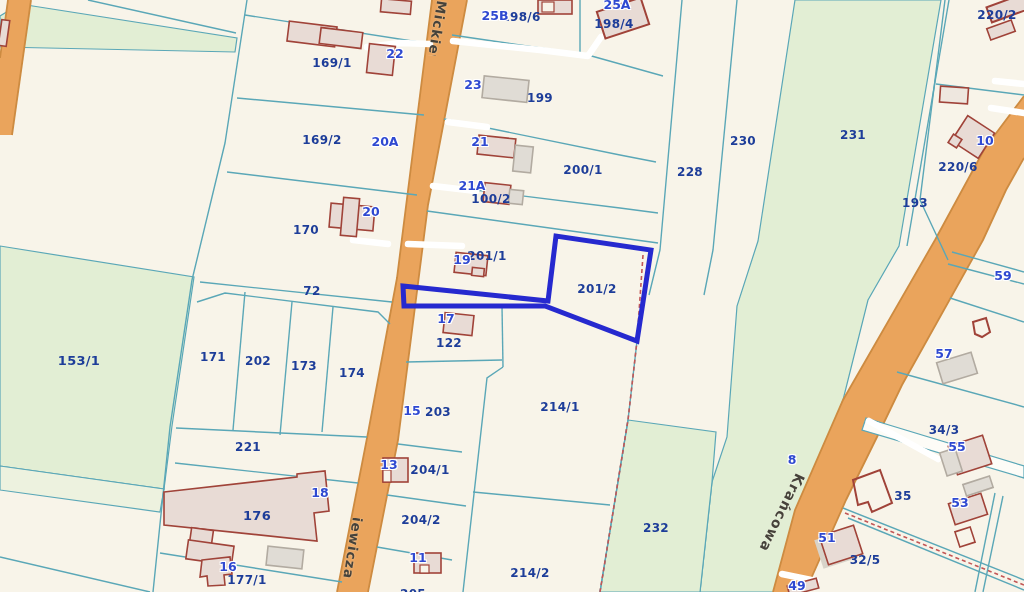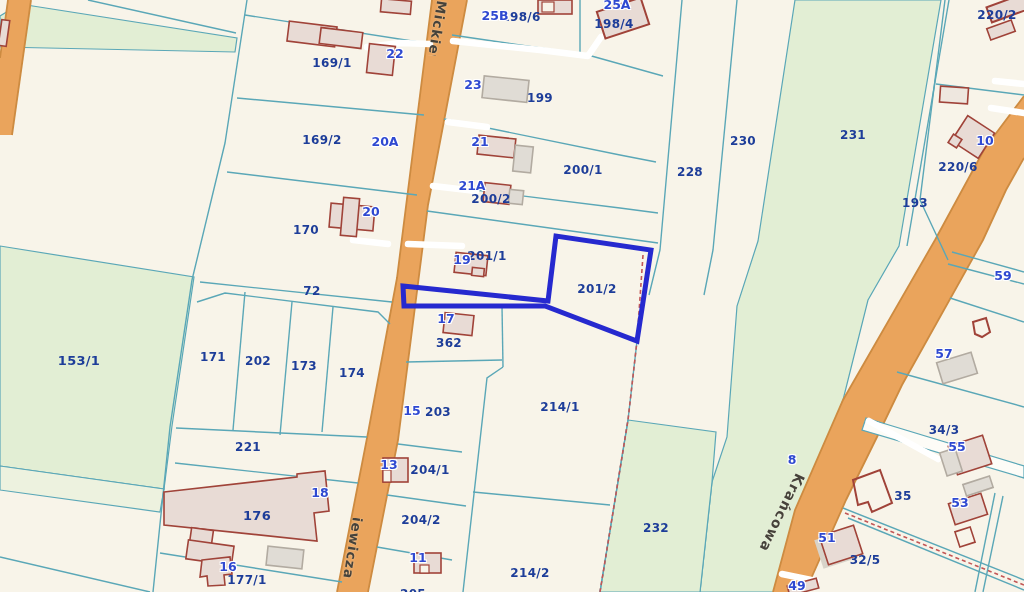--- a/index.html
+++ b/index.html
@@ -178,24 +178,24 @@
   <div class="plabel" style="left:258px;top:361px">202</div>
   <div class="plabel" style="left:304px;top:366px">173</div>
   <div class="plabel" style="left:352px;top:373px">174</div>
   <div class="plabel" style="left:248px;top:447px">221</div>
   <div class="plabel big" style="left:257px;top:515px">176</div>
   <div class="plabel" style="left:247px;top:580px">177/1</div>
   <div class="plabel" style="left:521px;top:17px">198/6</div>
   <div class="plabel" style="left:614px;top:24px">198/4</div>
   <div class="plabel" style="left:540px;top:98px">199</div>
   <div class="plabel" style="left:583px;top:170px">200/1</div>
-  <div class="plabel" style="left:491px;top:199px">200/2</div>
+  <div class="plabel" style="left:491px;top:199px">100/2</div>
   <div class="plabel" style="left:487px;top:256px">201/1</div>
   <div class="plabel" style="left:597px;top:289px">201/2</div>
-  <div class="plabel" style="left:449px;top:343px">362</div>
+  <div class="plabel" style="left:449px;top:343px">122</div>
   <div class="plabel" style="left:438px;top:412px">203</div>
   <div class="plabel" style="left:430px;top:470px">204/1</div>
   <div class="plabel" style="left:421px;top:520px">204/2</div>
   <div class="plabel" style="left:413px;top:594px">205</div>
   <div class="plabel" style="left:560px;top:407px">214/1</div>
   <div class="plabel" style="left:530px;top:573px">214/2</div>
   <div class="plabel" style="left:690px;top:172px">228</div>
   <div class="plabel" style="left:743px;top:141px">230</div>
   <div class="plabel" style="left:853px;top:135px">231</div>
   <div class="plabel" style="left:656px;top:528px">232</div>

